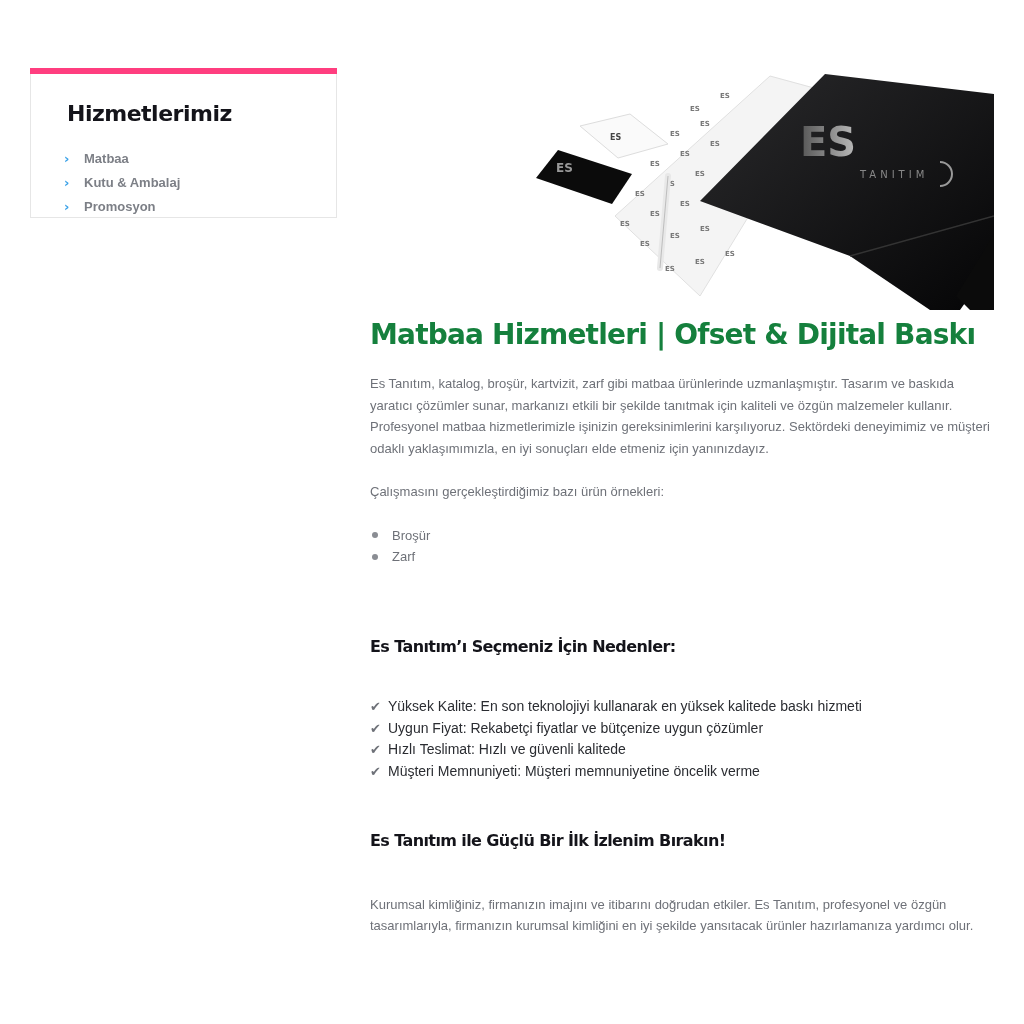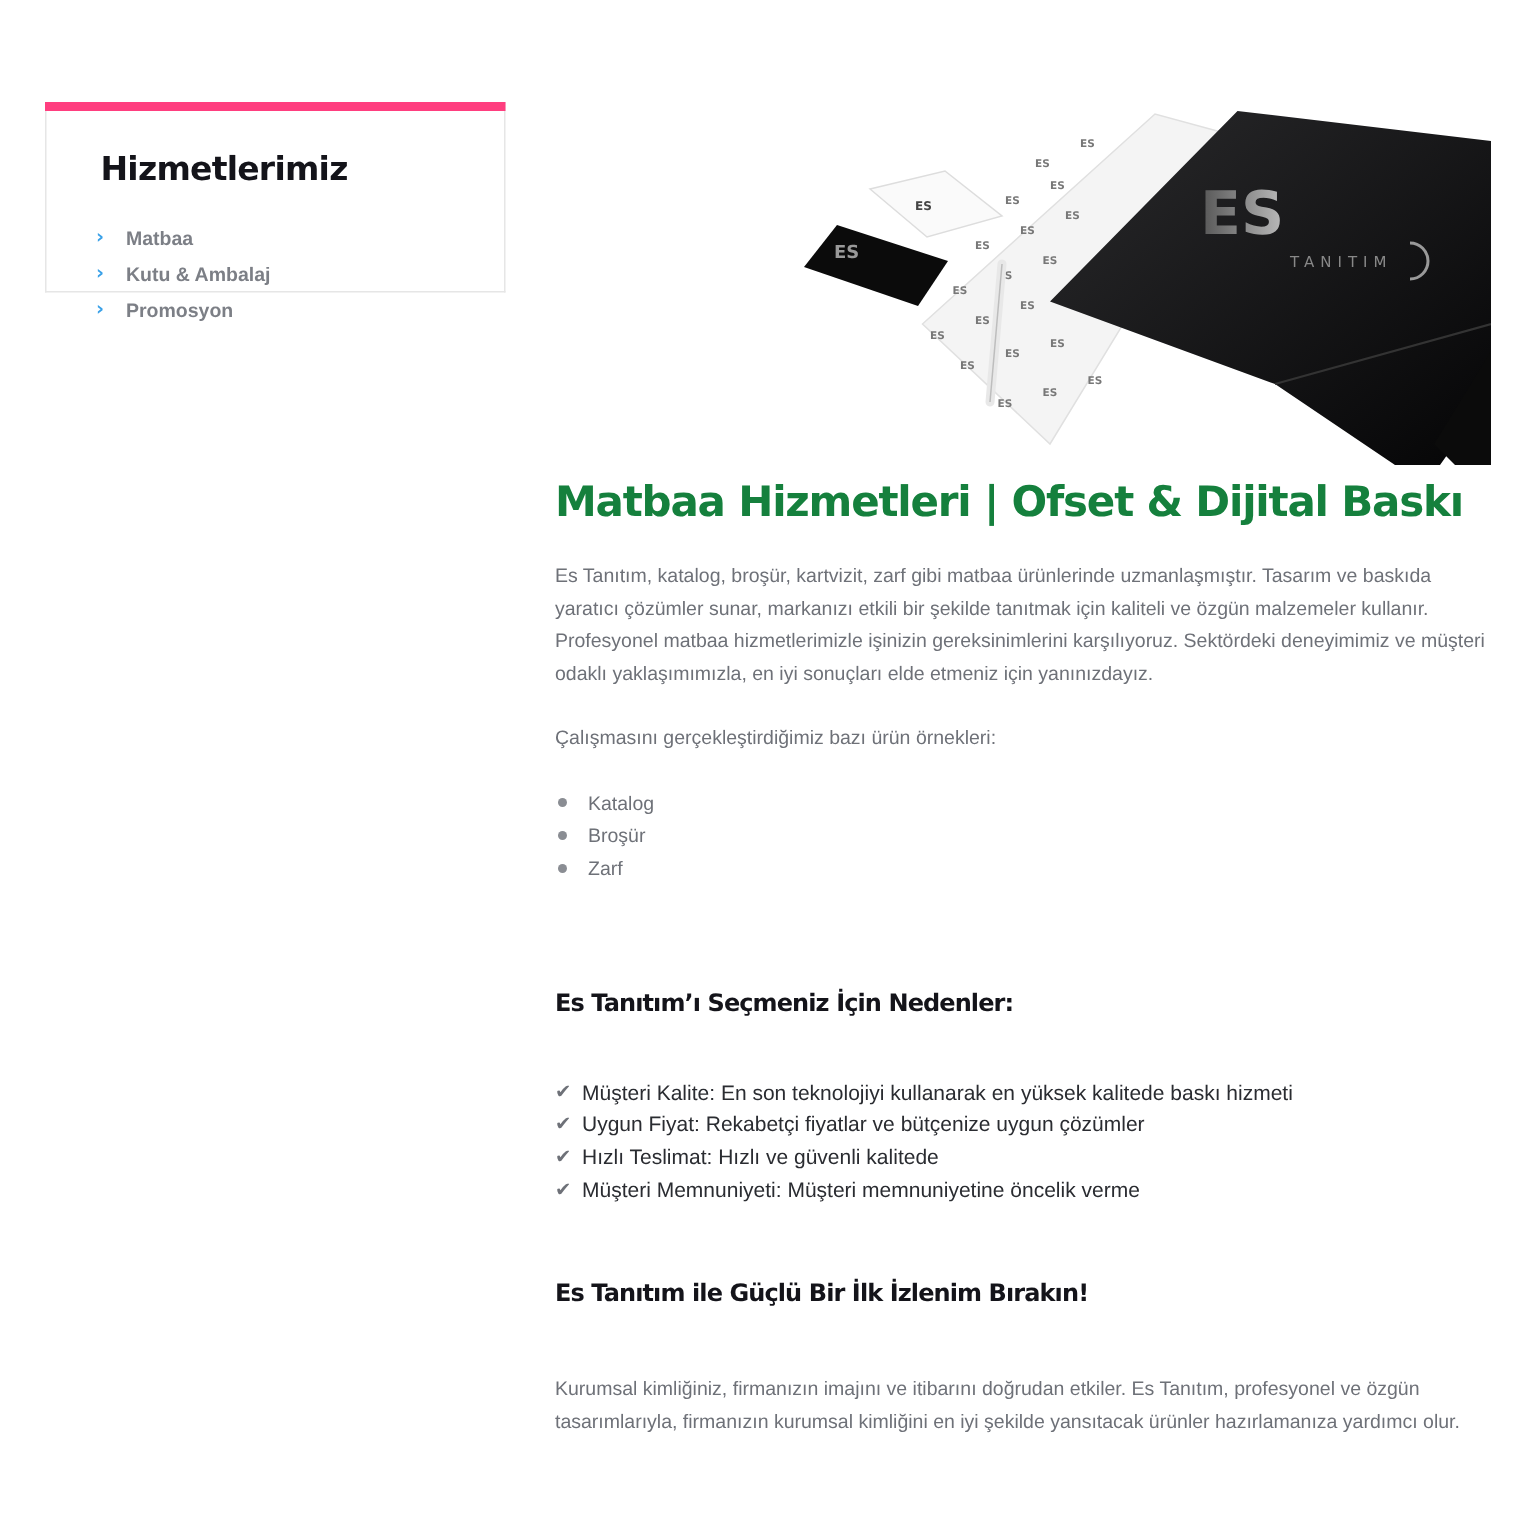--- a/index.html
+++ b/index.html
@@ -1,21 +1,21 @@
 <!DOCTYPE html>
 <html><head>
 <meta charset="utf-8">
 <style>
   * { box-sizing: border-box; margin: 0; padding: 0; }
   html, body { width: 1024px; height: 1024px; background: #ffffff; overflow: hidden; }
   body { position: relative; font-family: "Liberation Sans", sans-serif; color: #222; }
 
   
   .sidebar {
-    position: absolute; left: 30px; top: 68px; width: 307px; height: 127px;
+    position: absolute; left: 30px; top: 68px; width: 307px; height: 150px;
     border: 1px solid #e6e6e6; border-top: none; background: #fff;
   }
   .sidebar .accent { position: absolute; left: -1px; right: -1px; top: 0; height: 6px; background: #ff3e7f; }
   .sidebar h3 {
     position: absolute; left: 36px; top: 33px;
     font-family: "DejaVu Sans", sans-serif; font-weight: bold; font-size: 22px; color: #14141a; letter-spacing: -0.5px;
   }
   .sidebar ul { list-style: none; position: absolute; left: 33px; top: 78px; }
   .sidebar li { display: flex; align-items: center; height: 24px; cursor: pointer; }
   .sidebar li .chev { width: 14px; color: #3aa1e8; font-size: 13px; font-weight: bold; font-family: "DejaVu Sans", sans-serif; }
@@ -122,38 +122,34 @@
 <div class="main">
   <h1>Matbaa Hizmetleri | Ofset &amp; Dijital Baskı</h1>
 
   <p class="para" style="margin-top:19px;">Es Tanıtım, katalog, broşür, kartvizit, zarf gibi matbaa ürünlerinde uzmanlaşmıştır. Tasarım ve baskıda yaratıcı çözümler sunar, markanızı etkili bir şekilde tanıtmak için kaliteli ve özgün malzemeler kullanır. Profesyonel matbaa hizmetlerimizle işinizin gereksinimlerini karşılıyoruz. Sektördeki deneyimimiz ve müşteri odaklı yaklaşımımızla, en iyi sonuçları elde etmeniz için yanınızdayız.</p>
 
   <p class="para" style="margin-top:21px;">Çalışmasını gerçekleştirdiğimiz bazı ürün örnekleri:</p>
 
   <ul class="bullets" style="margin-top:22px;">
     <li>
         <span class="dot"></span>
-        <span>Katalog</span>
-      </li>
-    <li>
-        <span class="dot"></span>
         <span>Broşür</span>
       </li>
     <li>
         <span class="dot"></span>
         <span>Zarf</span>
       </li>
   </ul>
 
   <h2 style="margin-top:63px;">Es Tanıtım’ı Seçmeniz İçin Nedenler:</h2>
 
   <ul class="checks" style="margin-top:33px;">
     <li>
         <span class="chk">✔</span>
-        <span>Müşteri Kalite: En son teknolojiyi kullanarak en yüksek kalitede baskı hizmeti</span>
+        <span>Yüksek Kalite: En son teknolojiyi kullanarak en yüksek kalitede baskı hizmeti</span>
       </li>
     <li>
         <span class="chk">✔</span>
         <span>Uygun Fiyat: Rekabetçi fiyatlar ve bütçenize uygun çözümler</span>
       </li>
     <li>
         <span class="chk">✔</span>
         <span>Hızlı Teslimat: Hızlı ve güvenli kalitede</span>
       </li>
     <li>

